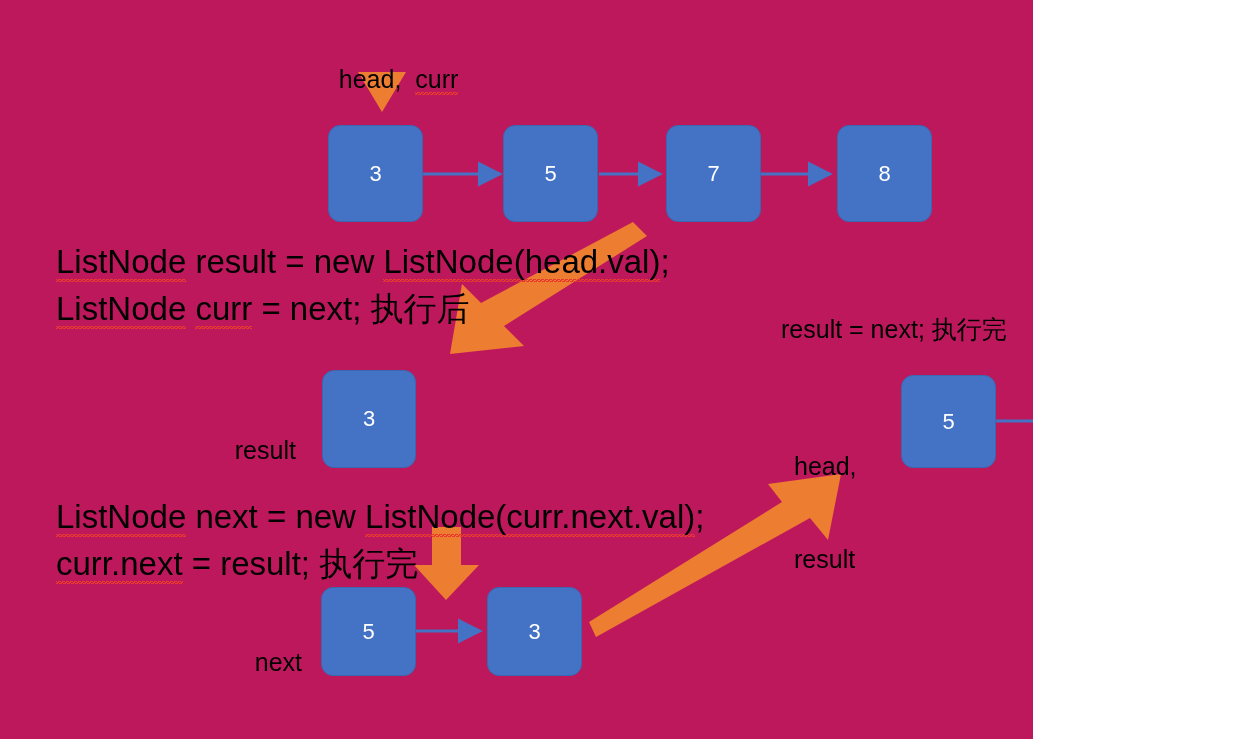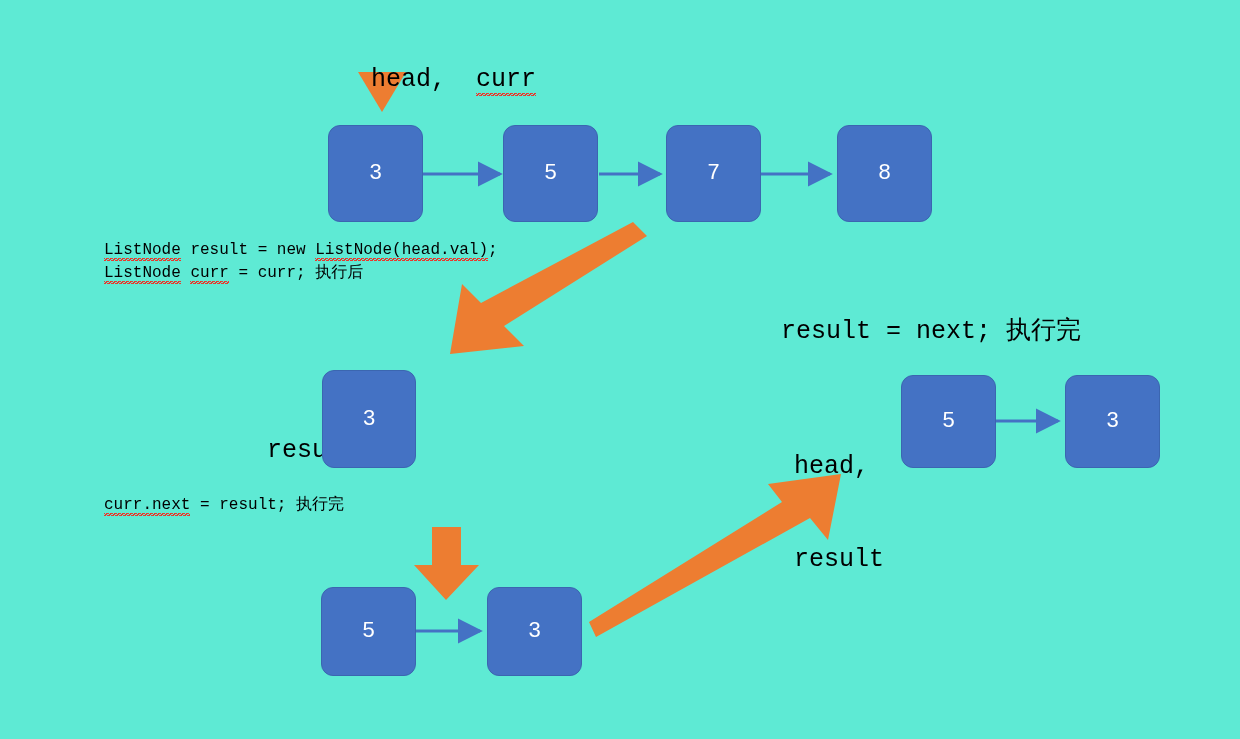--- a/index.html
+++ b/index.html
@@ -5,25 +5,24 @@
   html, body {
     margin: 0;
     padding: 0;
     background: #ffffff;
   }
   body {
     font-family: "Liberation Sans", "DejaVu Sans", sans-serif;
   }
   #canvas {
     position: relative;
-    width: 1240px;
+    width: 1033px;
     height: 739px;
-    background: #5eead4;
+    background: #be185d;
     overflow: hidden;
-    font-family: Liberation Mono, monospace;
   }
   .node {
     position: absolute;
     background: #4472C4;
     border: 1px solid #3B66B0;
     border-radius: 12px;
     color: #ffffff;
     display: flex;
     align-items: center;
     justify-content: center;
@@ -34,24 +33,23 @@
   .label {
     position: absolute;
     color: #000000;
     font-size: 25px;
     line-height: 1.25;
     white-space: pre;
   }
   .codeblock {
     position: absolute;
     color: #000000;
-    font-size: 16px;
+    font-size: 33px;
     line-height: 1.42;
     white-space: nowrap;
-    margin-left: 48px;
   }
   .code-line {
     display: block;
   }
   .sp {
     background-image: repeating-linear-gradient(
       135deg,
       #e8392e 0px, #e8392e 1px,
       transparent 1px, transparent 2px
     );
@@ -116,34 +114,38 @@
   </div>
   <div class="node" style="left:666px; top:125px; width:95px; height:97px;">
     <span>7</span>
   </div>
   <div class="node" style="left:837px; top:125px; width:95px; height:97px;">
     <span>8</span>
   </div>
 
   <div class="codeblock" style="left:56px; top:239px;">
     <span class="code-line"><span class="sp">ListNode</span><span> result = new </span><span class="sp">ListNode(head.val)</span><span>;</span></span>
-    <span class="code-line"><span class="sp">ListNode</span><span> </span><span class="sp">curr</span><span> = curr; 执行后</span></span>
+    <span class="code-line"><span class="sp">ListNode</span><span> </span><span class="sp">curr</span><span> = next; 执行后</span></span>
   </div>
 
   <div class="label" style="left:207px; top:404px;">
     <span>result</span>
   </div>
   <div class="node" style="left:322px; top:370px; width:94px; height:98px;">
     <span>3</span>
   </div>
 
   <div class="codeblock" style="left:56px; top:494px;">
+    <span class="code-line"><span class="sp">ListNode</span><span> next = new </span><span class="sp">ListNode(curr.next.val)</span><span>;</span></span>
     <span class="code-line"><span class="sp">curr.next</span><span> = result; 执行完</span></span>
   </div>
 
+  <div class="label" style="left:227px; top:616px;">
+    <span>next</span>
+  </div>
   <div class="node" style="left:321px; top:587px; width:95px; height:89px;">
     <span>5</span>
   </div>
   <div class="node" style="left:487px; top:587px; width:95px; height:89px;">
     <span>3</span>
   </div>
 
   <div class="heading" style="left:781px; top:313px;">
     <span>result = next; 执行完</span>
   </div>

